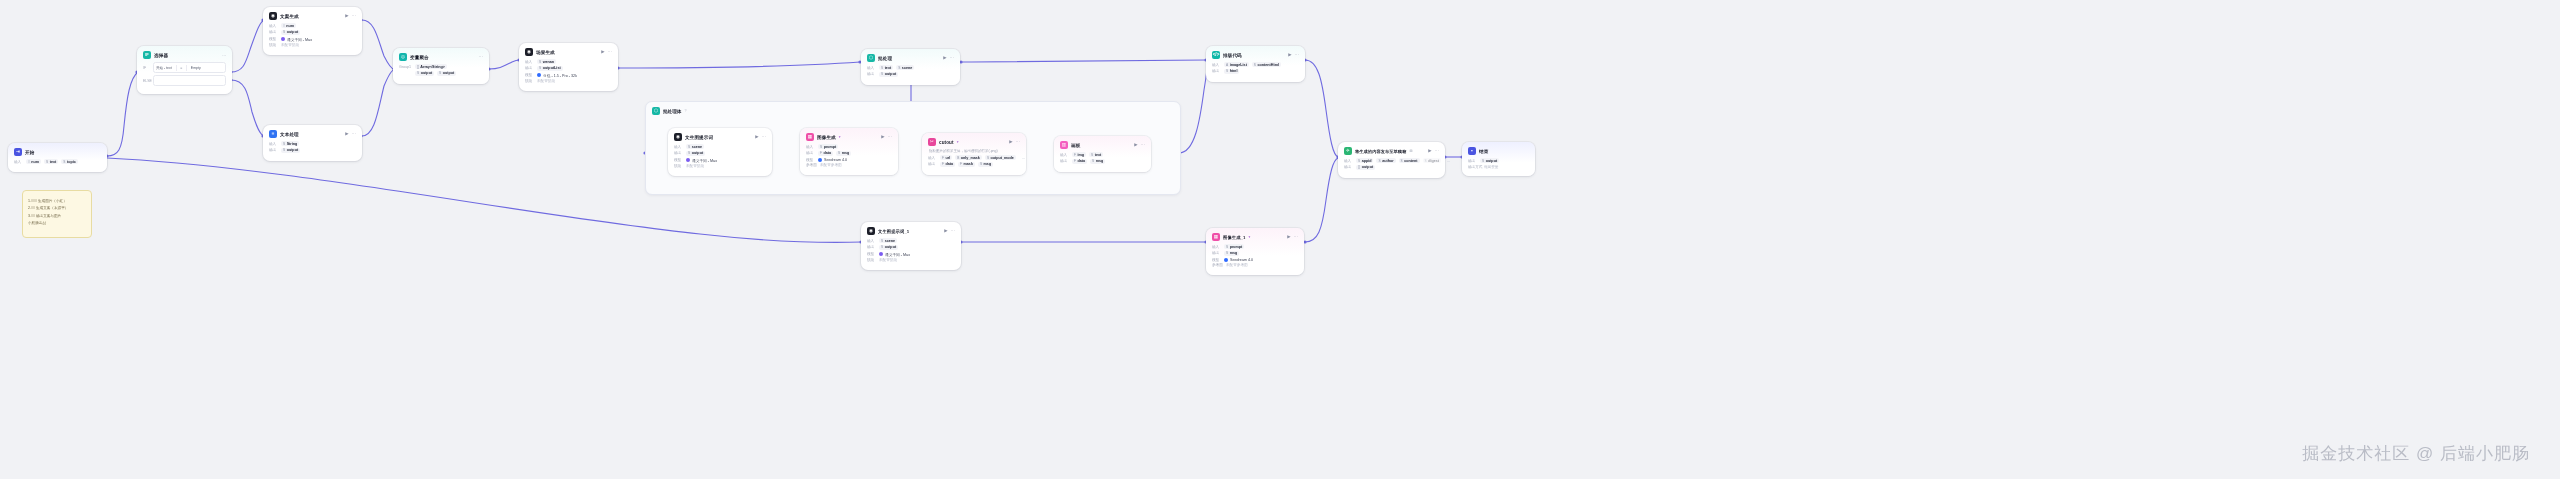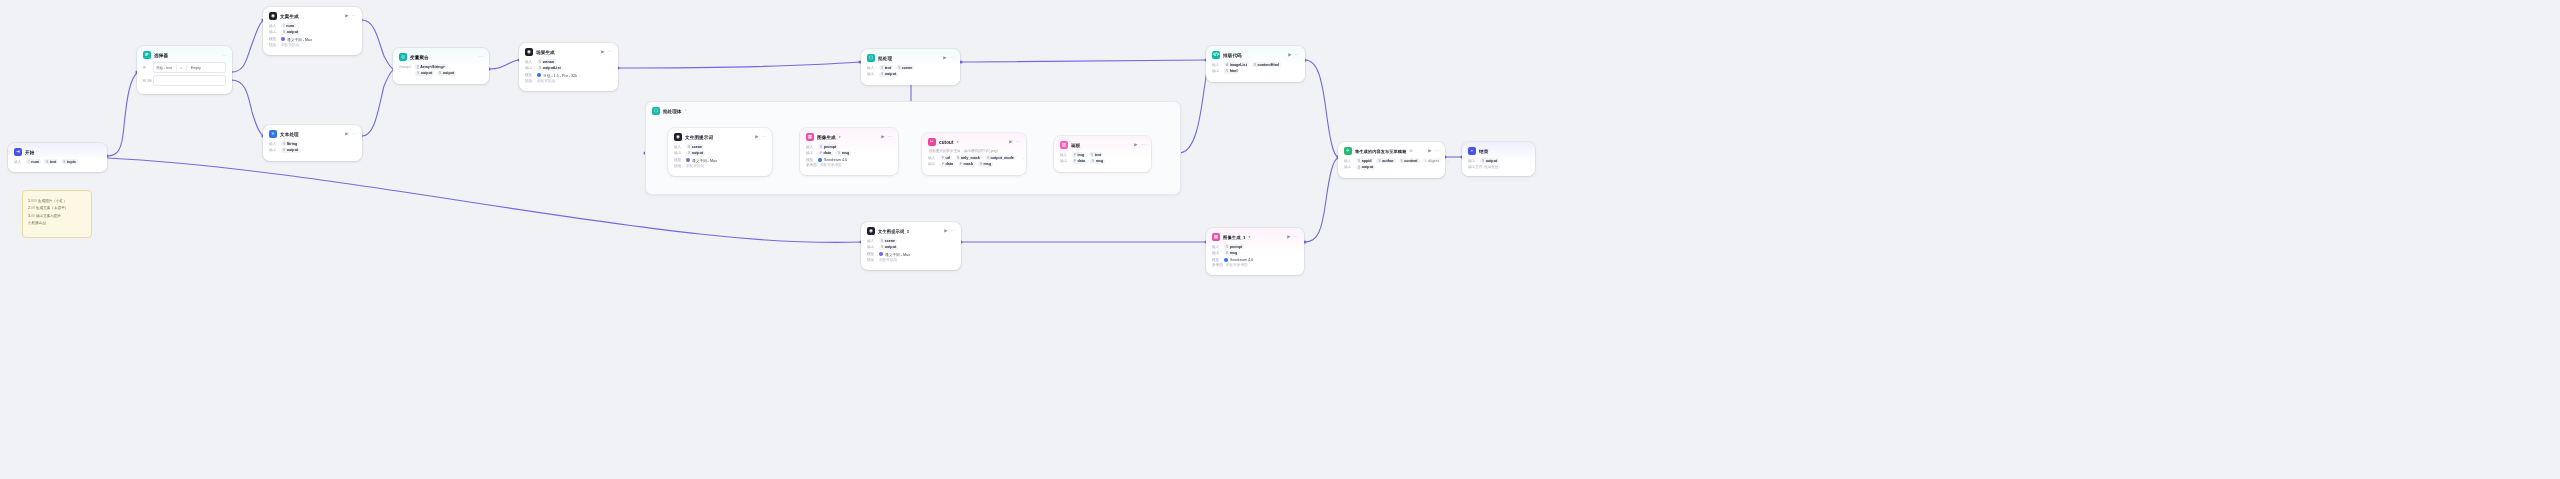--- a/index.html
+++ b/index.html
@@ -705,14 +705,15 @@
         <span class="mdot" style="background:#2f6bff;"></span>
         <span class="pplain">Seedream 4.0</span>
       </span>
     </div>
     <div class="prow">
       <span class="plab" style="width:11px">参考图</span>
       <span class="pmuted">未配置参考图</span>
     </div>
   </div>
 
+  <div class="watermark">掘金技术社区 @ 后端小肥肠</div>
 
 </div>
 
 </body></html>

